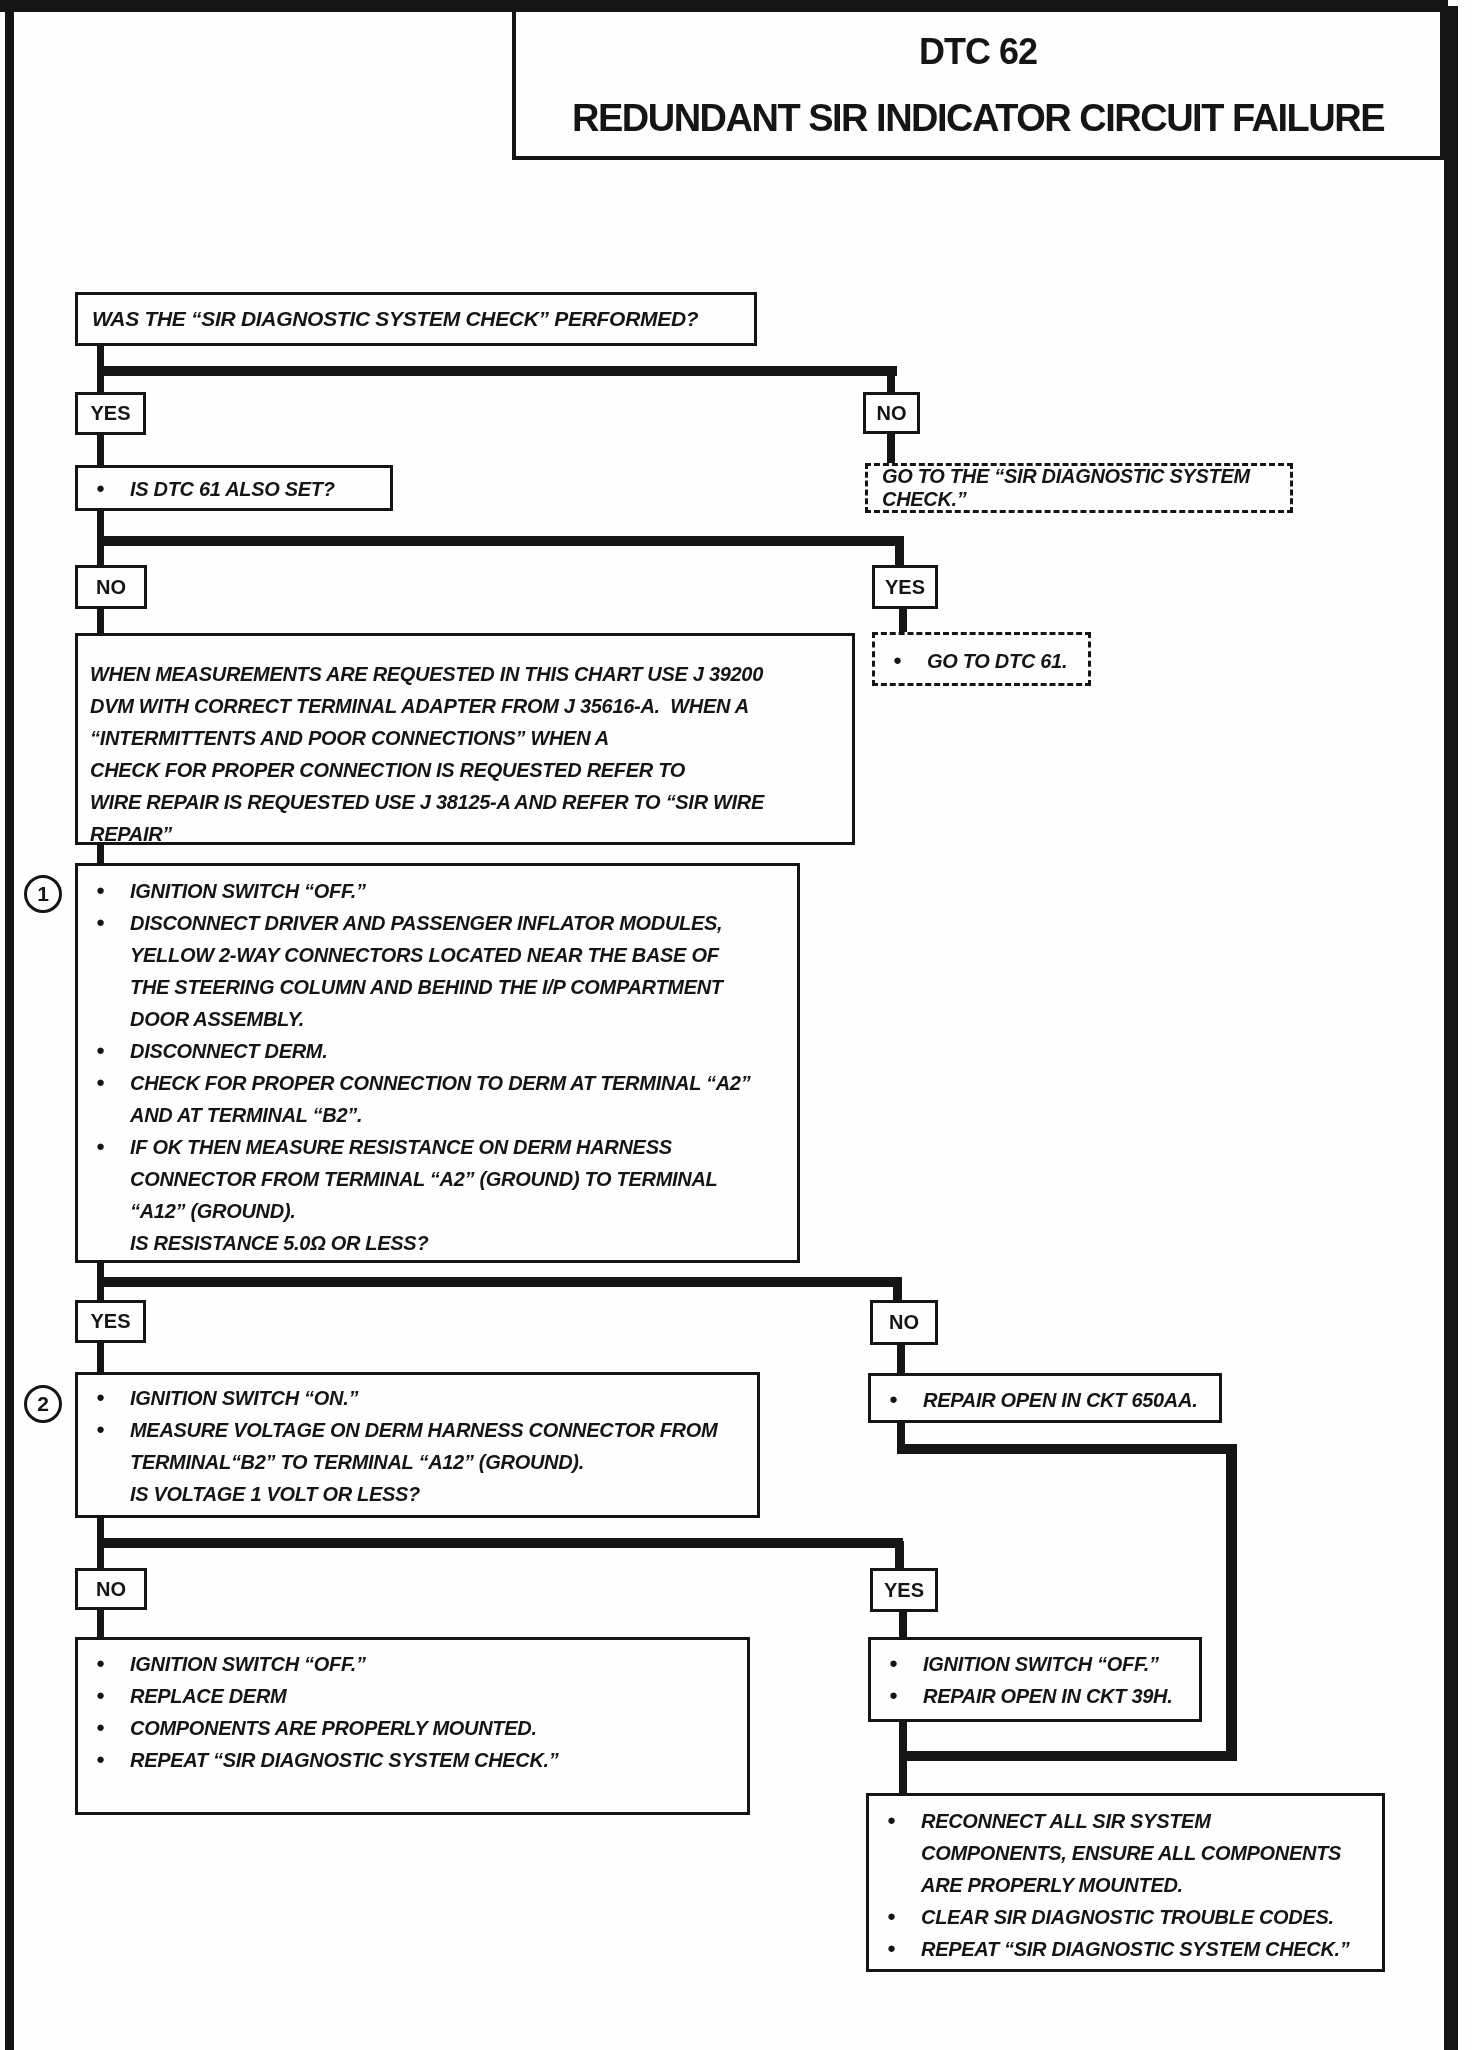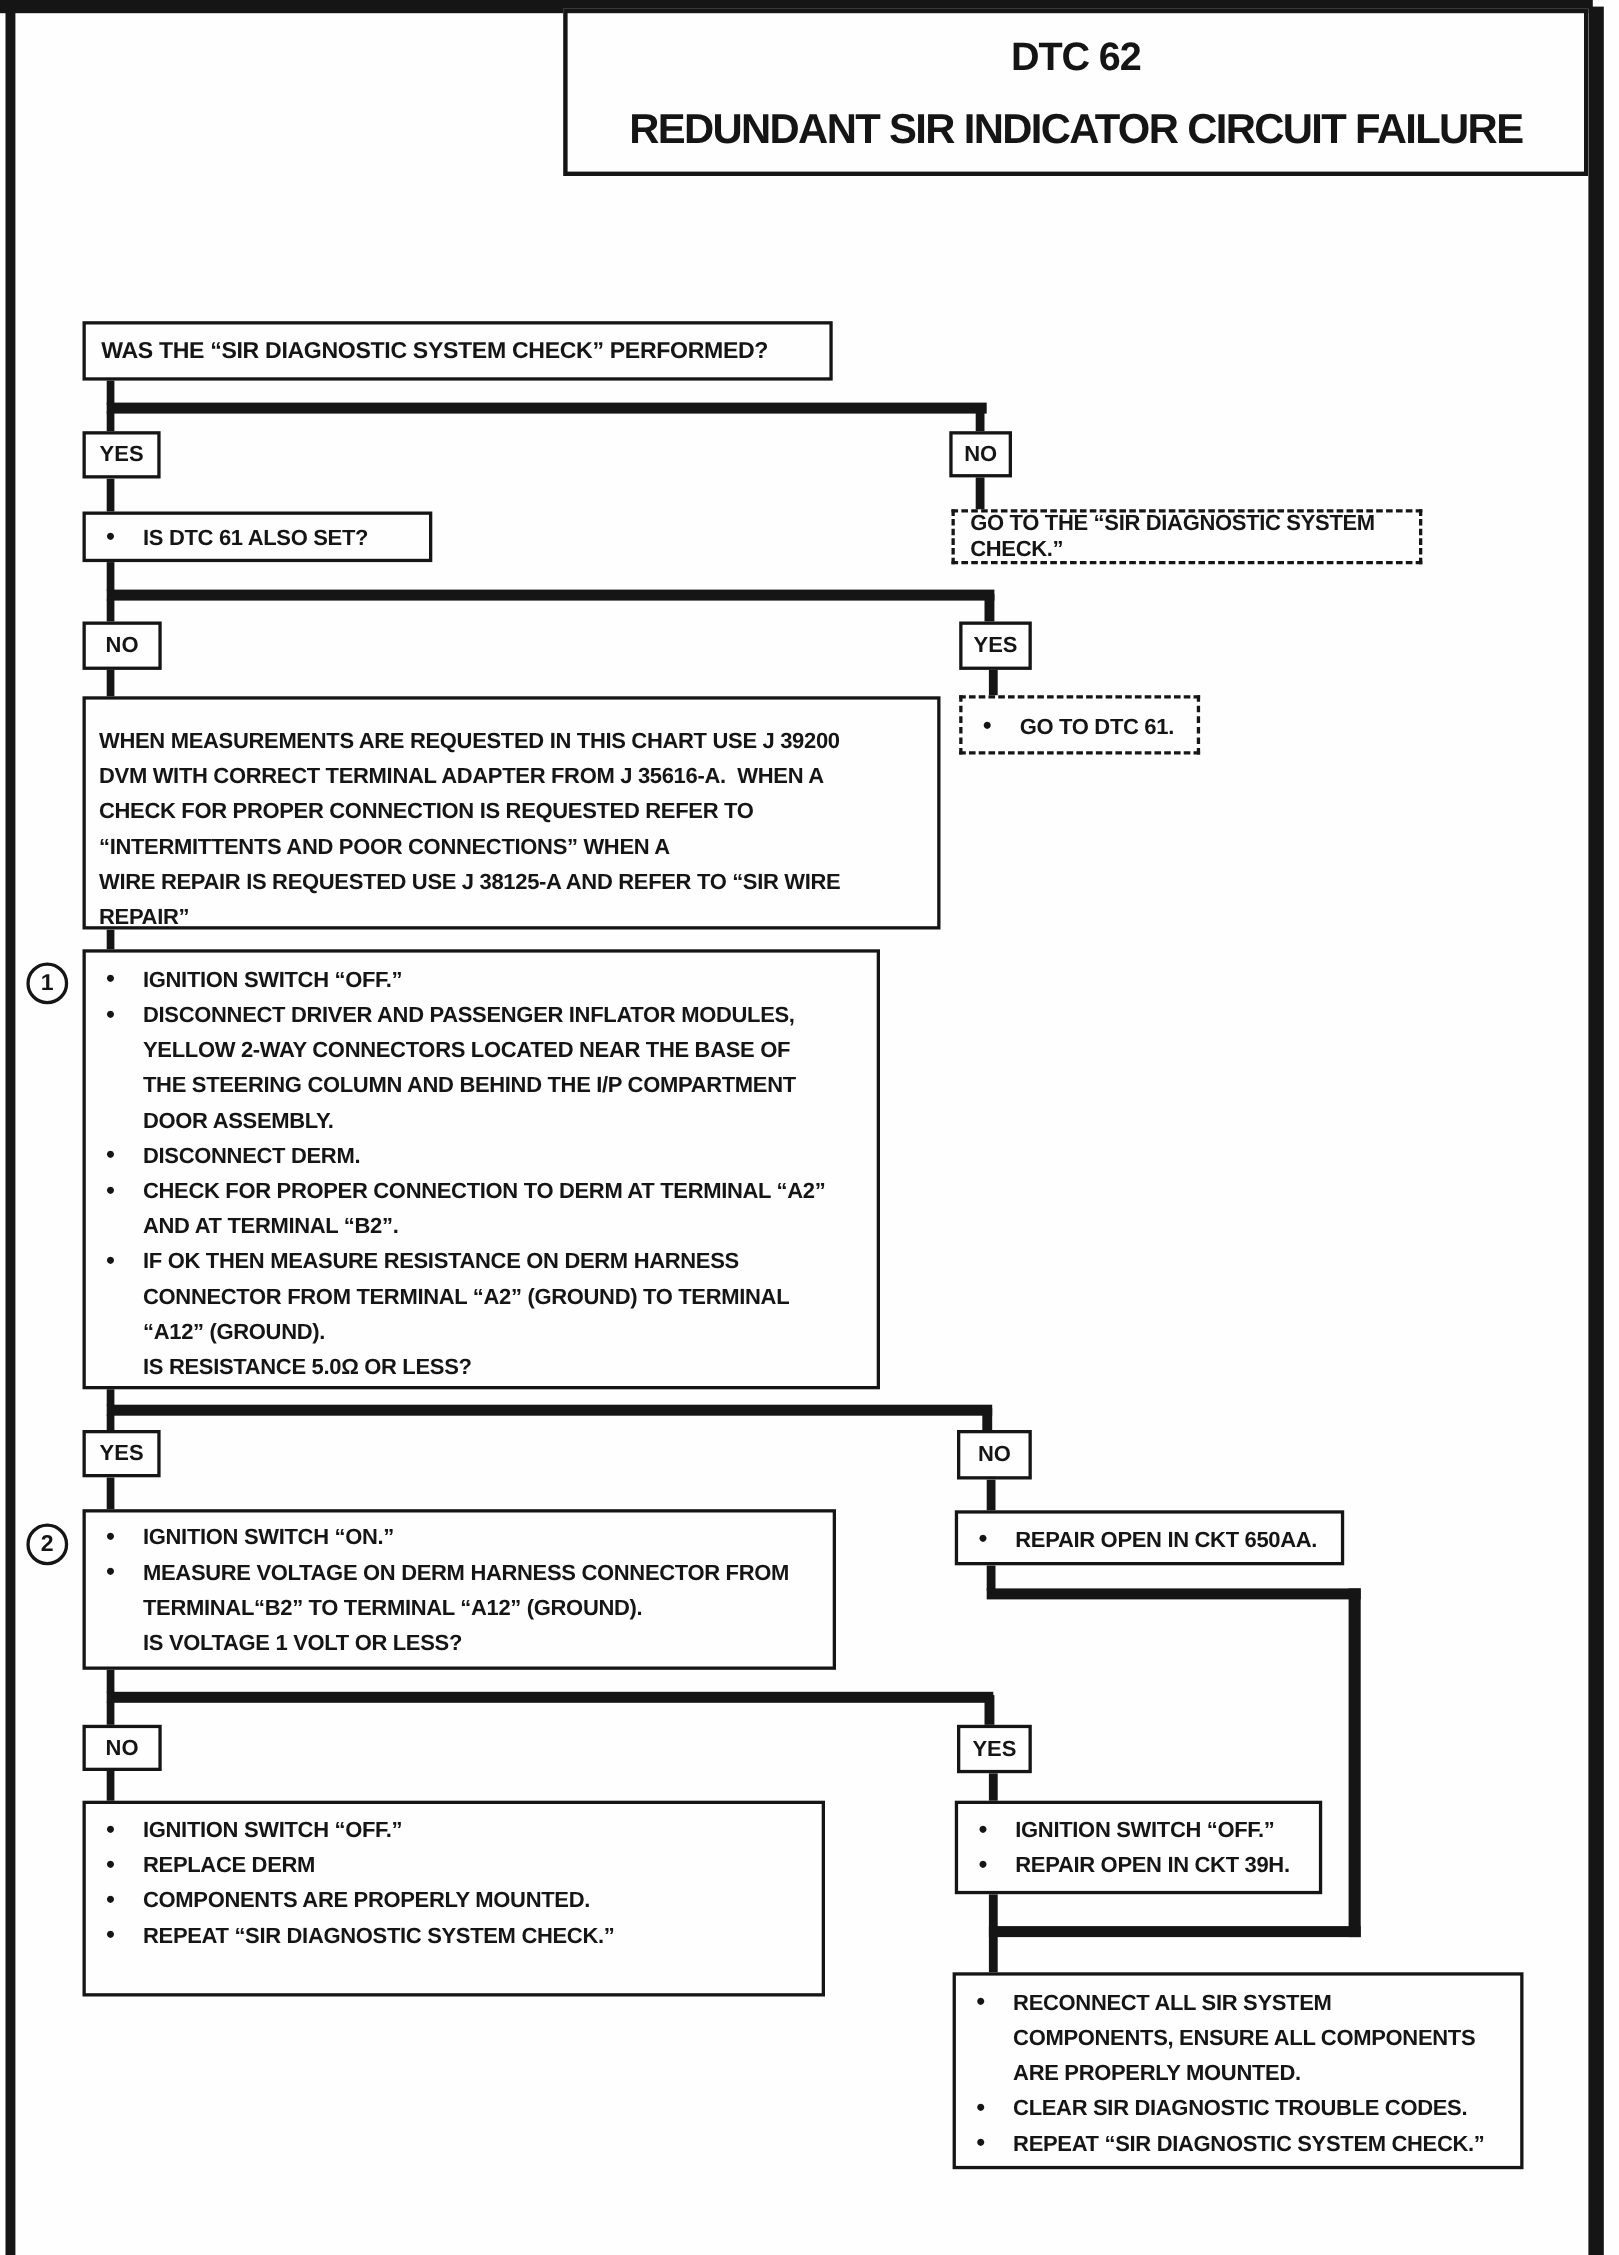--- a/index.html
+++ b/index.html
@@ -4,21 +4,21 @@
 <style>
   :root { --ink:#151515; --paper:#fefefe; }
   * { margin:0; box-sizing:border-box; }
   html,body { background:#e8e8e8; }
   #page {
     position:relative; width:1472px; height:2050px; background:var(--paper);
     font-family:"Liberation Sans", sans-serif; font-weight:700; color:var(--ink);
     overflow:hidden; letter-spacing:-0.3px;
   }
   .bar { position:absolute; background:var(--ink); }
-  .fbox { position:absolute; border:3px solid var(--ink); background:var(--paper); padding:7px 6px 4px 6px; font-size:20px; }
+  .fbox { position:absolute; border:3px solid var(--ink); background:var(--paper); padding:7px 6px 4px 6px; font-size:20px;font-style:italic; }
   .dashed { border-style:dashed; border-width:3px; }
   .center { display:flex; align-items:center; padding:0 0 0 14px; }
   .tag { position:absolute; border:3px solid var(--ink); background:var(--paper); display:flex; align-items:center; justify-content:center; font-size:20px; letter-spacing:0; }
   .ln { line-height:32px; white-space:pre; position:relative; }
   .ln.ind { padding-left:46px; }
   .blt { position:absolute; left:12px; top:-1px; font-size:15px; }
   .circle {
     position:absolute; width:38px; height:38px; border:3px solid var(--ink); border-radius:50%;
     background:var(--paper); display:flex; align-items:center; justify-content:center; font-size:21px; letter-spacing:0;
   }
@@ -95,22 +95,22 @@
   <div class="tag" style="left:75px;top:565px;width:72px;height:44px;">NO</div>
   <div class="tag" style="left:872px;top:565px;width:66px;height:44px;">YES</div>
 
   <div class="fbox dashed" style="left:872px;top:632px;width:219px;height:54px;padding-top:10px;">
       <div class="ln ind"><span class="blt">●</span><span>GO TO DTC 61.</span></div>
     </div>
 
   <div class="fbox" style="left:75px;top:633px;width:780px;height:212px;padding-top:22px;padding-left:12px;">
       <div class="ln"><span>WHEN MEASUREMENTS ARE REQUESTED IN THIS CHART USE J 39200</span></div>
       <div class="ln"><span>DVM WITH CORRECT TERMINAL ADAPTER FROM J 35616-A.  WHEN A</span></div>
+      <div class="ln"><span>“INTERMITTENTS AND POOR CONNECTIONS” WHEN A</span></div>
       <div class="ln"><span>CHECK FOR PROPER CONNECTION IS REQUESTED REFER TO</span></div>
-      <div class="ln"><span>“INTERMITTENTS AND POOR CONNECTIONS” WHEN A</span></div>
       <div class="ln"><span>WIRE REPAIR IS REQUESTED USE J 38125-A AND REFER TO “SIR WIRE</span></div>
       <div class="ln"><span>REPAIR”</span></div>
     </div>
 
   <div class="circle" style="left:24px;top:875px;">1</div>
   <div class="fbox" style="left:75px;top:863px;width:725px;height:400px;padding-top:9px;">
       <div class="ln ind"><span class="blt">●</span><span>IGNITION SWITCH “OFF.”</span></div>
       <div class="ln ind"><span class="blt">●</span><span>DISCONNECT DRIVER AND PASSENGER INFLATOR MODULES,</span></div>
       <div class="ln ind"><span>YELLOW 2-WAY CONNECTORS LOCATED NEAR THE BASE OF</span></div>
       <div class="ln ind"><span>THE STEERING COLUMN AND BEHIND THE I/P COMPARTMENT</span></div>

